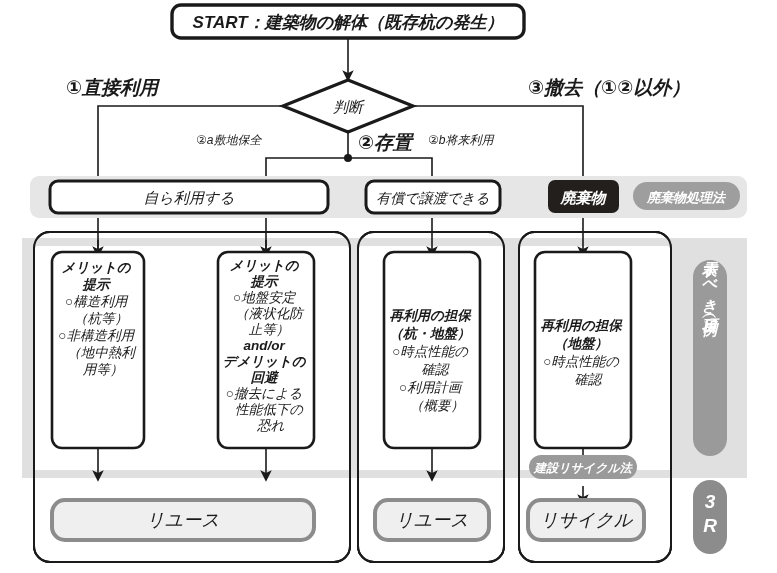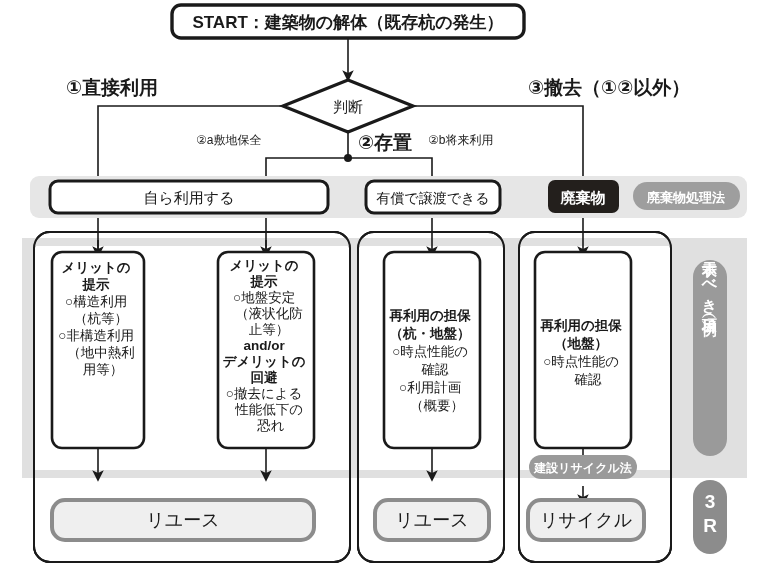--- a/index.html
+++ b/index.html
@@ -1,18 +1,18 @@
 <!DOCTYPE html>
 <html><head>
 <meta charset="utf-8">
 <style>
   html,body{margin:0;padding:0;background:#ffffff;}
   body{width:777px;height:573px;overflow:hidden;
        font-family:"Liberation Sans","DejaVu Sans",sans-serif;}
-  #stage{position:relative;width:777px;height:573px;}
+  #stage{position:relative;width:777px;height:573px;font-style:italic;}
   svg{position:absolute;left:0;top:0;}
 
   .txt{font-family:"Liberation Sans","DejaVu Sans",sans-serif;fill:#1a1a1a;}
   .b{font-weight:bold;}
   .w{fill:#ffffff;}
 </style>
 </head>
 <body>
 
 <div id="stage">

